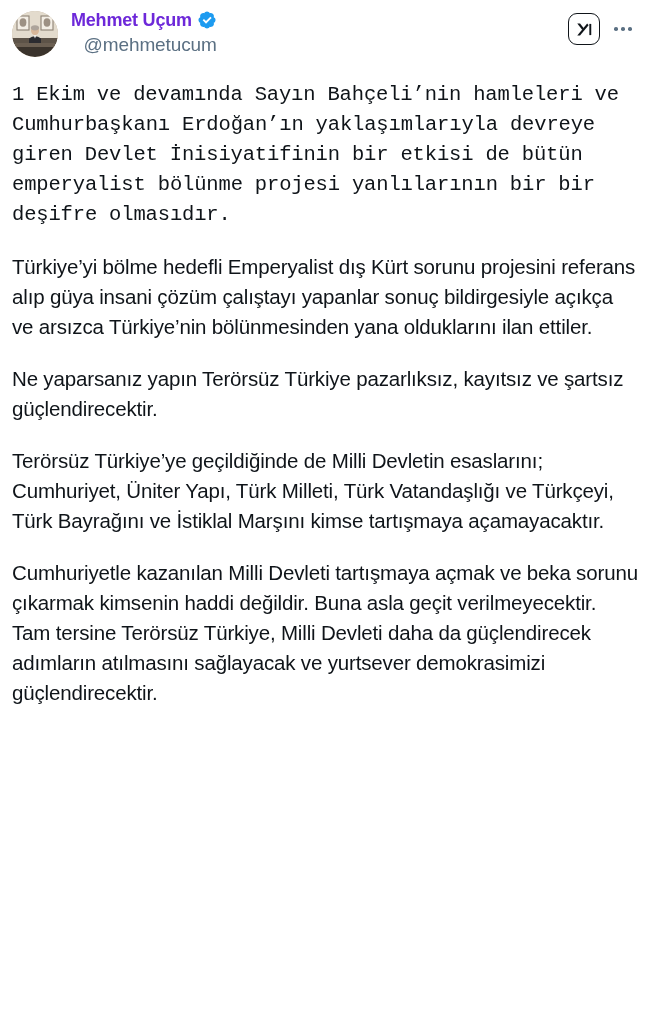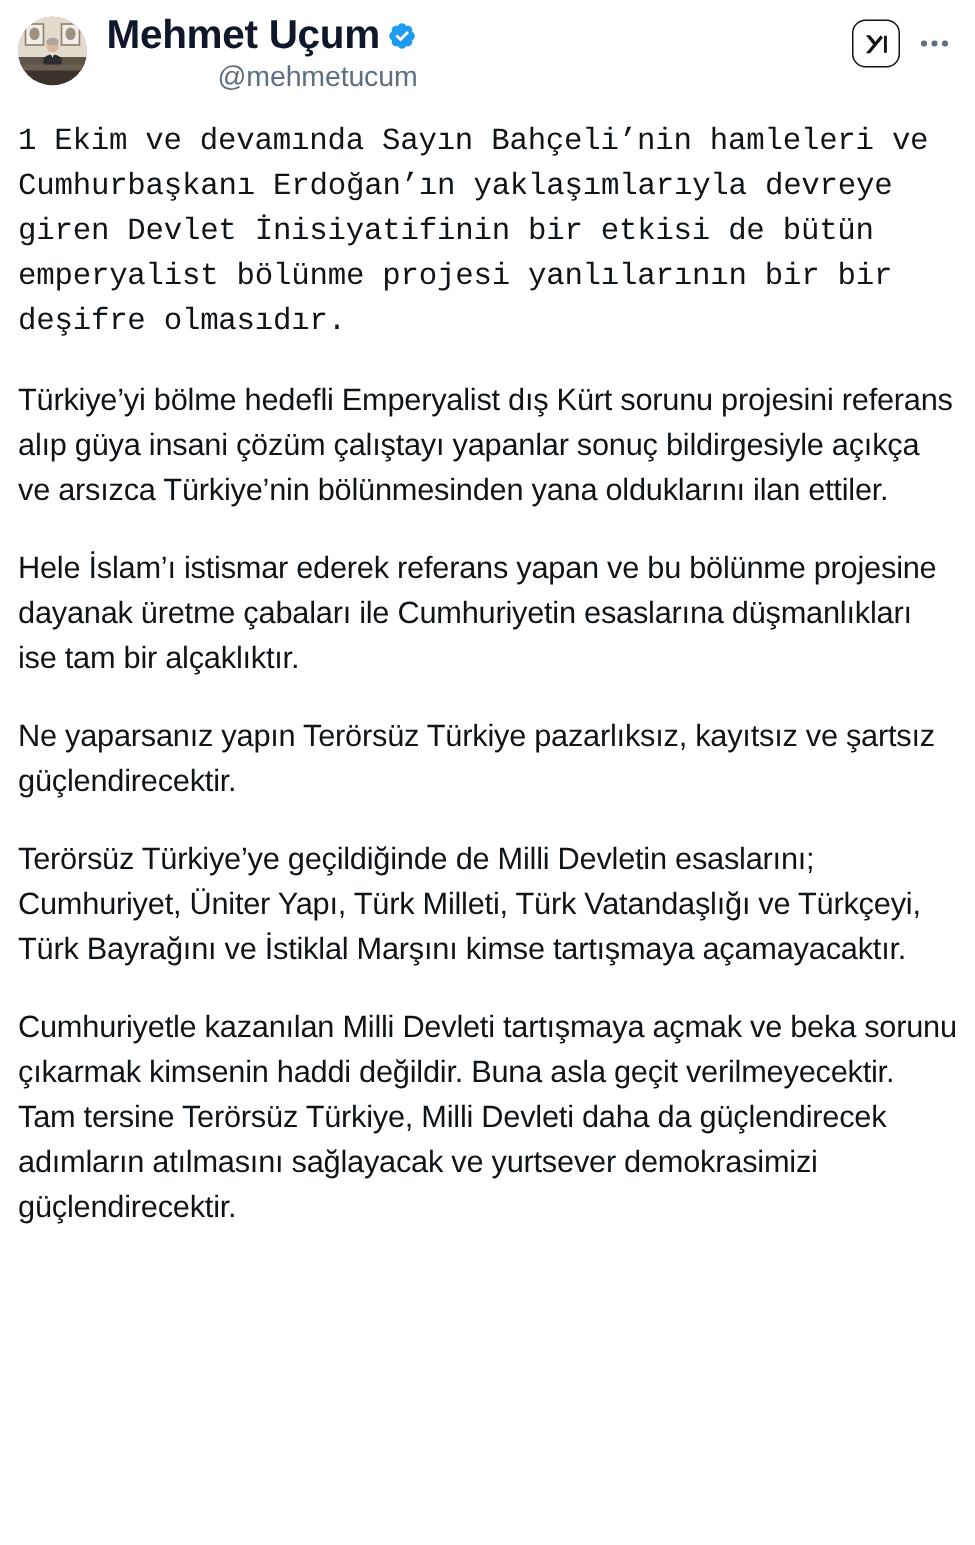--- a/index.html
+++ b/index.html
@@ -48,23 +48,23 @@
     justify-content: flex-start;
     padding-top: 0px;
     min-width: 0;
   }
   .name-row {
     display: flex;
     align-items: center;
     line-height: 1;
   }
   .display-name {
-    font-size: 27px;
+    font-size: 18px;
     font-weight: bold;
-    color: #0f172a;
+    color: #6d28d9;
     letter-spacing: -0.2px;
     white-space: nowrap;
   }
   .verified-badge {
     margin-left: 5px;
     display: inline-flex;
     width: 20px;
     height: 20px;
     flex: 0 0 20px;
   }
@@ -206,19 +206,18 @@
           </span>
       </div>
     </div>
 
   </div>
 
   <div class="post-body">
 
     <p class="para">1 Ekim ve devamında Sayın Bahçeli’nin hamleleri ve Cumhurbaşkanı Erdoğan’ın yaklaşımlarıyla devreye giren Devlet İnisiyatifinin bir etkisi de bütün emperyalist bölünme projesi yanlılarının bir bir deşifre olmasıdır.</p>
     <p class="para">Türkiye’yi bölme hedefli Emperyalist dış Kürt sorunu projesini referans alıp güya insani çözüm çalıştayı yapanlar sonuç bildirgesiyle açıkça ve arsızca Türkiye’nin bölünmesinden yana olduklarını ilan ettiler.</p>
-    <p class="para">Hele İslam’ı istismar ederek referans yapan ve bu bölünme projesine dayanak üretme çabaları ile Cumhuriyetin esaslarına düşmanlıkları ise tam bir alçaklıktır.</p>
     <p class="para">Ne yaparsanız yapın Terörsüz Türkiye pazarlıksız, kayıtsız ve şartsız güçlendirecektir.</p>
     <p class="para">Terörsüz Türkiye’ye geçildiğinde de Milli Devletin esaslarını; Cumhuriyet, Üniter Yapı, Türk Milleti, Türk Vatandaşlığı ve Türkçeyi, Türk Bayrağını ve İstiklal Marşını kimse tartışmaya açamayacaktır.</p>
     <p class="para">Cumhuriyetle kazanılan Milli Devleti tartışmaya açmak ve beka sorunu çıkarmak kimsenin haddi değildir. Buna asla geçit verilmeyecektir. Tam tersine Terörsüz Türkiye, Milli Devleti daha da güçlendirecek adımların atılmasını sağlayacak ve yurtsever demokrasimizi güçlendirecektir.</p>
   </div>
 
 </div>
 
 </body></html>

